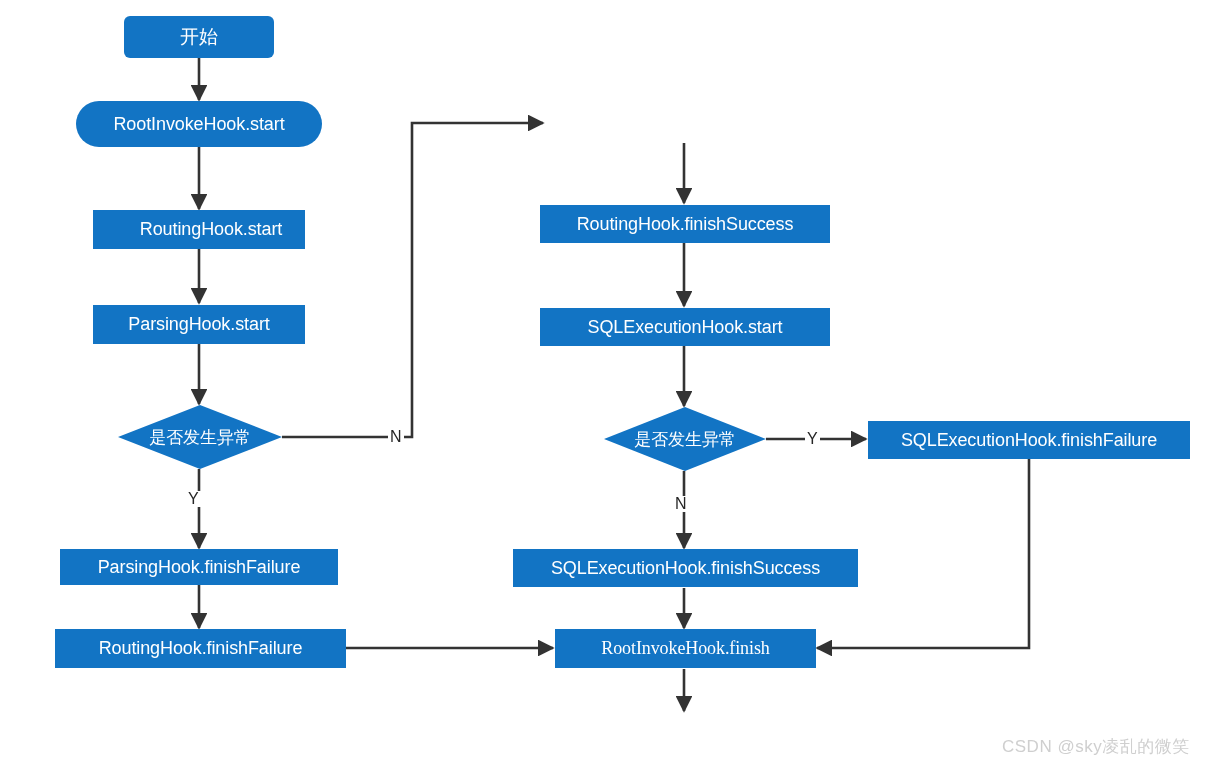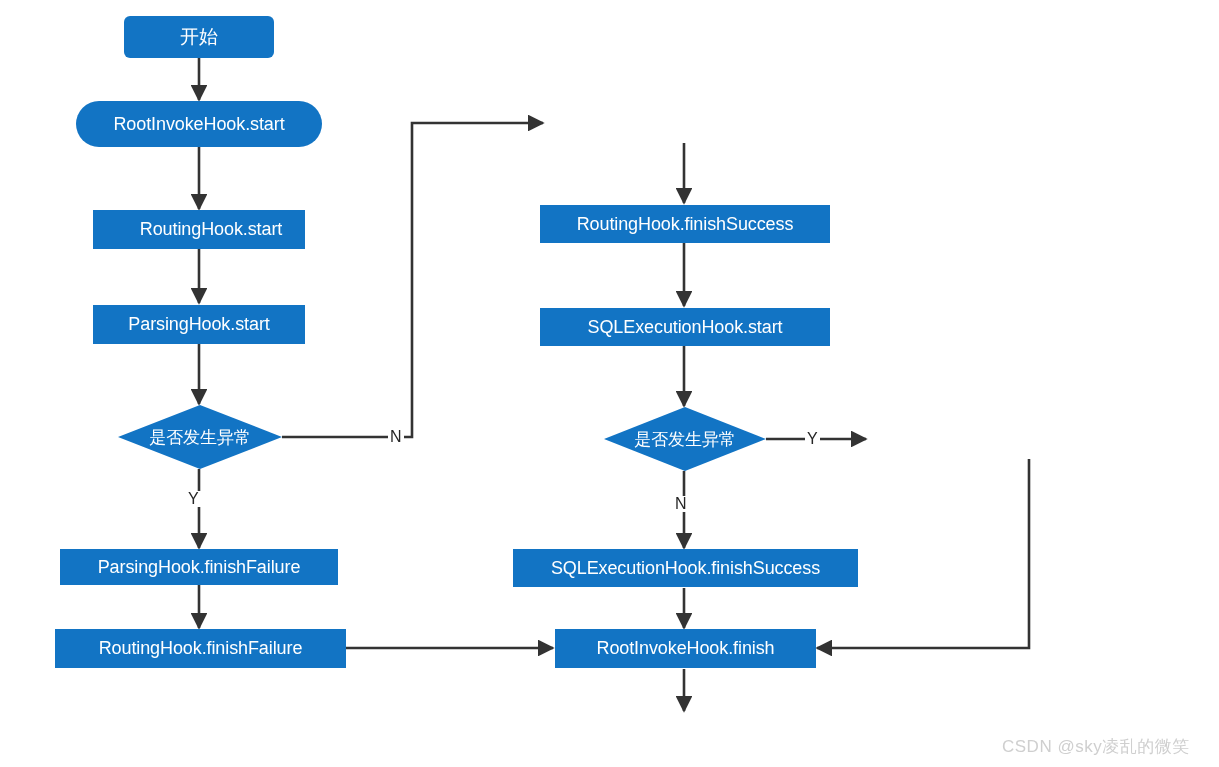--- a/index.html
+++ b/index.html
@@ -162,26 +162,29 @@
 
   <div class="node" style="left:540px; top:308px; width:290px; height:38px;">
     <span>SQLExecutionHook.start</span>
   </div>
 
   <div class="node decision" style="left:604px; top:407px; width:162px; height:64px;">
     <span class="diamond-shape"></span>
     <span class="dlabel">是否发生异常</span>
   </div>
 
+  <div class="node" style="left:868px; top:421px; width:322px; height:38px;">
+    <span>SQLExecutionHook.finishFailure</span>
+  </div>
 
   <div class="node" style="left:513px; top:549px; width:345px; height:38px;">
     <span>SQLExecutionHook.finishSuccess</span>
   </div>
 
-  <div class="node" style="left:555px; top:629px; width:261px; height:39px;">
+  <div class="node" style="left:555px; top:629px; width:261px; height:39px;font-family:Liberation Serif, serif;">
     <span>RootInvokeHook.finish</span>
   </div>
 
 
   <div class="edge-label" style="left:388px; top:429px;">N</div>
 
   <div class="edge-label" style="left:186px; top:491px;">Y</div>
 
   <div class="edge-label" style="left:805px; top:431px;">Y</div>
 

